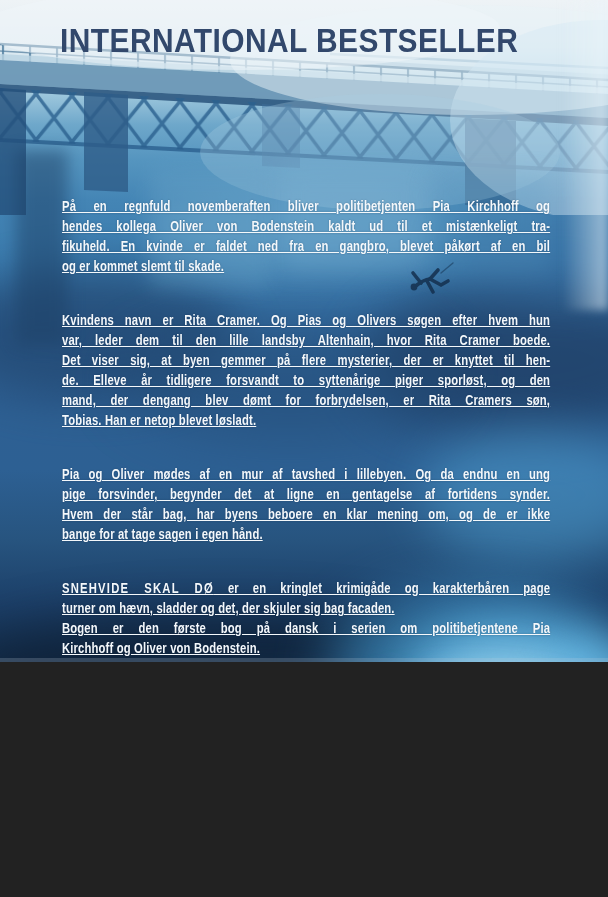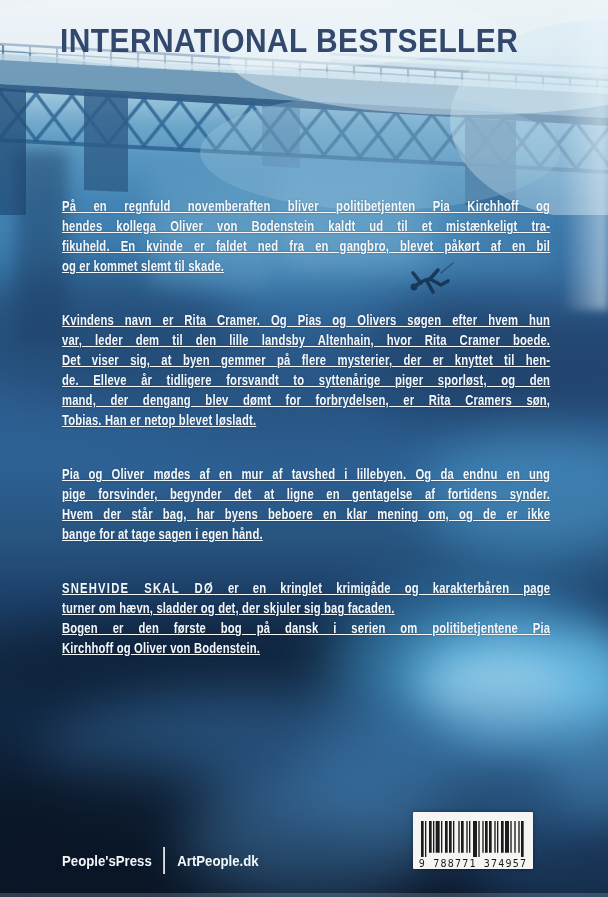--- a/index.html
+++ b/index.html
@@ -1,17 +1,17 @@
 <!DOCTYPE html>
 <html><head>
 <meta charset="utf-8">
 <style>
   html,body{margin:0;padding:0;background:#222;}
   .cover{
-    position:relative;width:608px;height:897px;overflow:hidden;
+    position:relative;width:608px;height:662px;overflow:hidden;
     font-family:"Liberation Sans",sans-serif;
     background:linear-gradient(to bottom,
       #eef3f6 0px,#e3edf3 45px,#c9e0ec 70px,#9cc6dc 95px,#6ea7ca 125px,
       #5595bf 160px,#4485b5 200px,#3b7bad 260px,#33699d 330px,#2e6093 400px,
       #2d6093 470px,#27547f 540px,#1c3f68 605px,#15304f 665px,#112742 735px,
       #0e1e36 815px,#0c1729 897px);
   }
   .cloud{position:absolute;border-radius:50%;}
   .banner{
     position:absolute;left:60px;top:22px;z-index:6;

